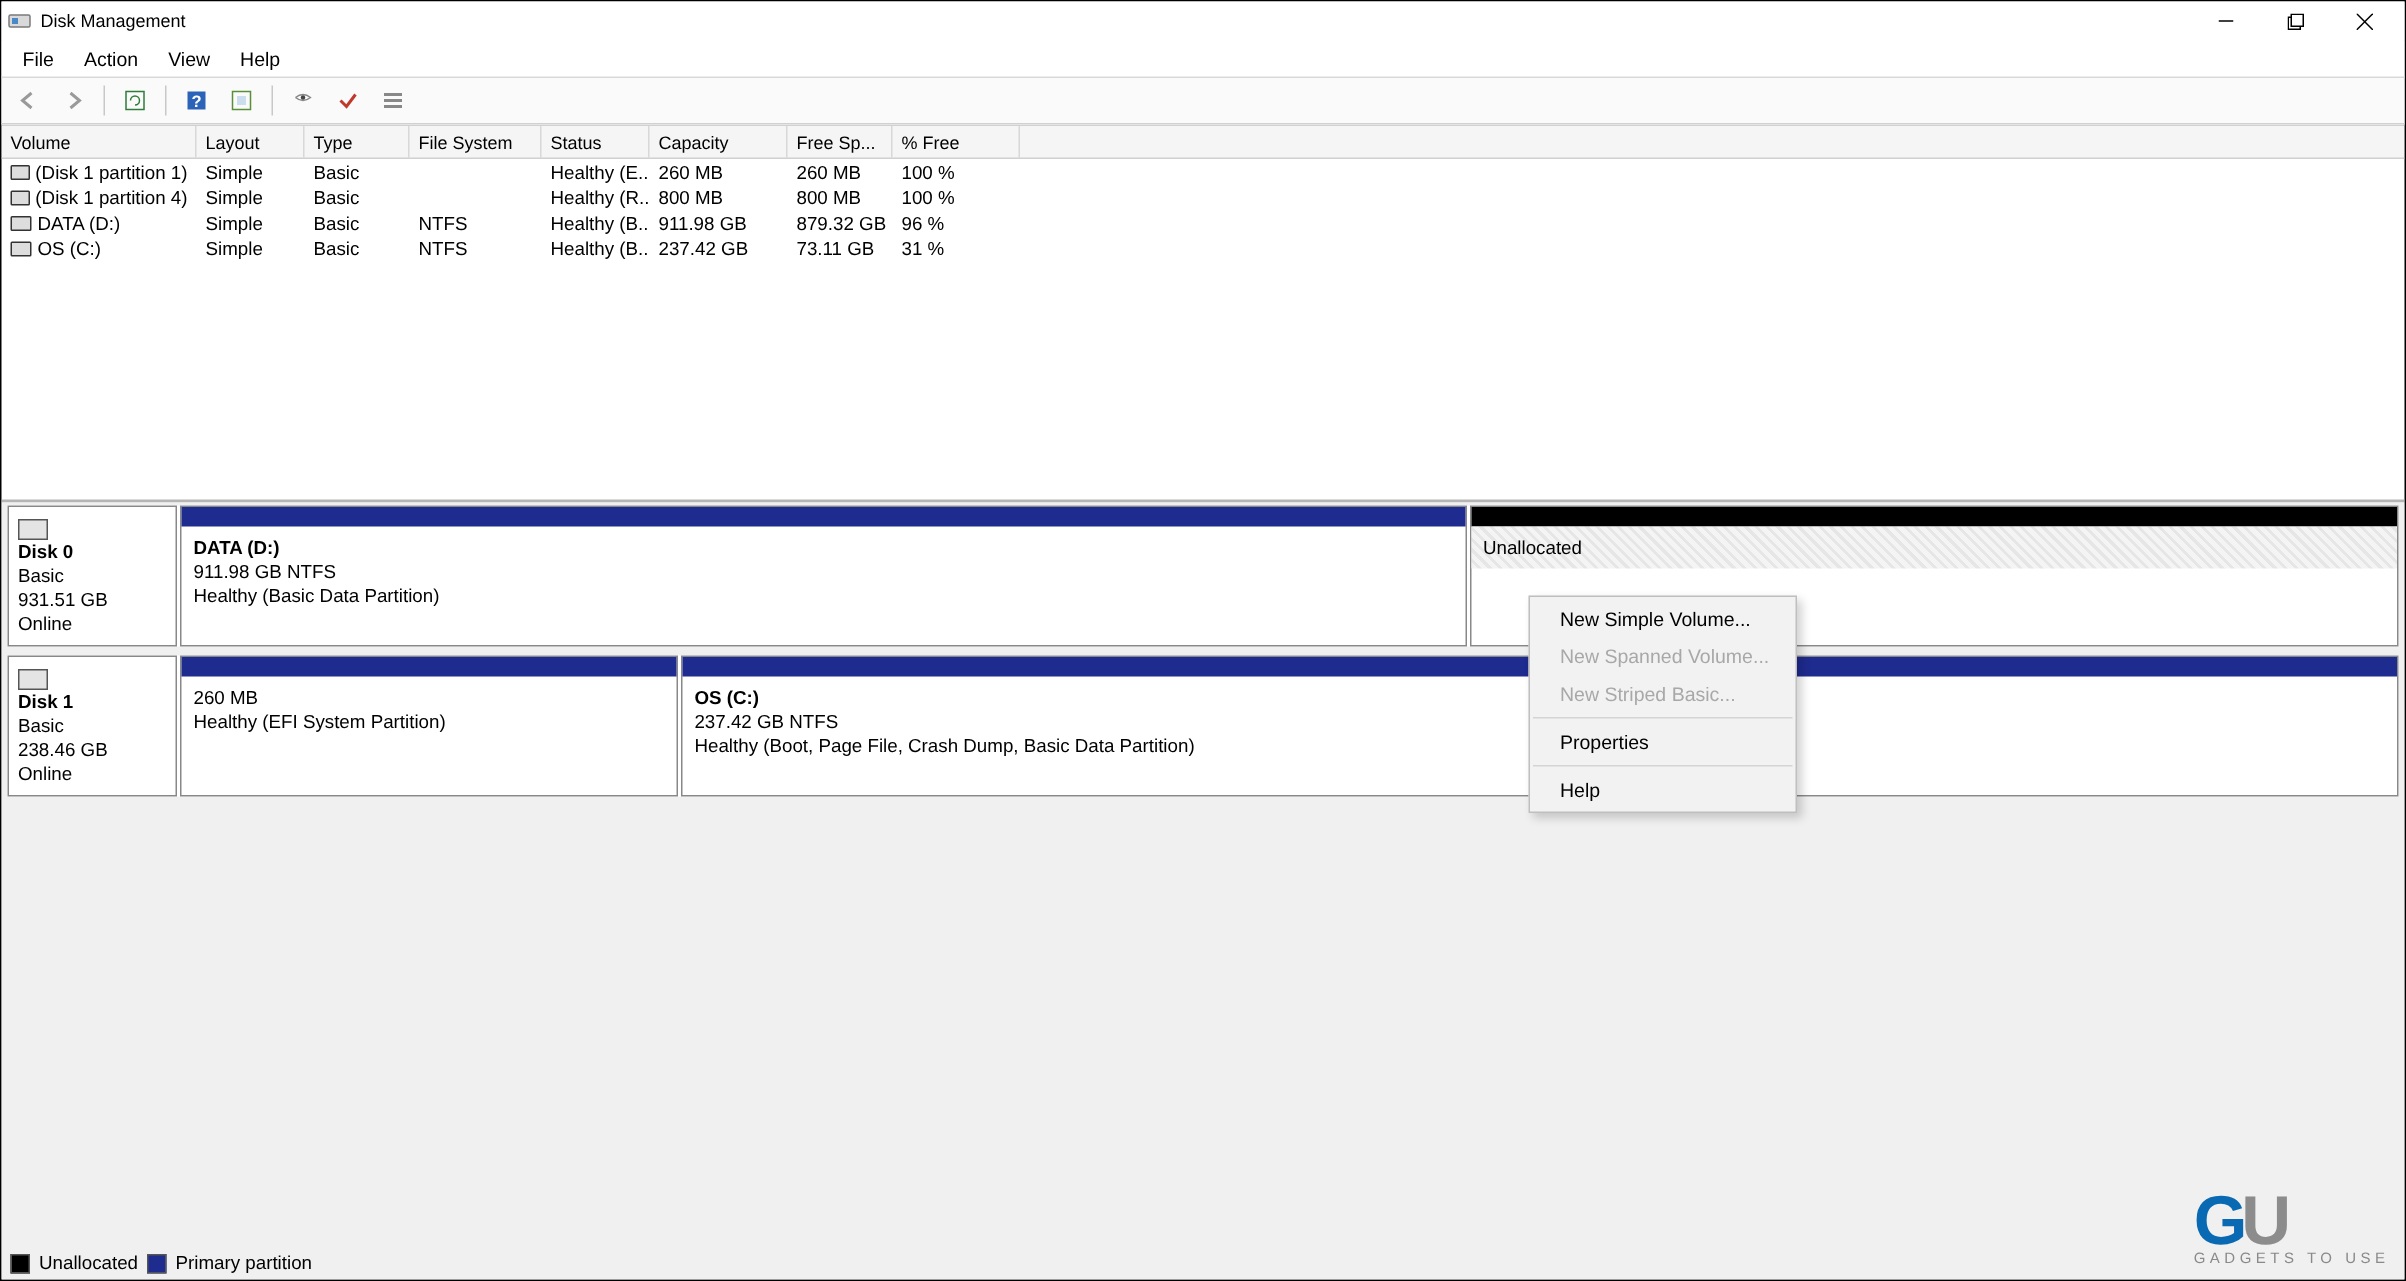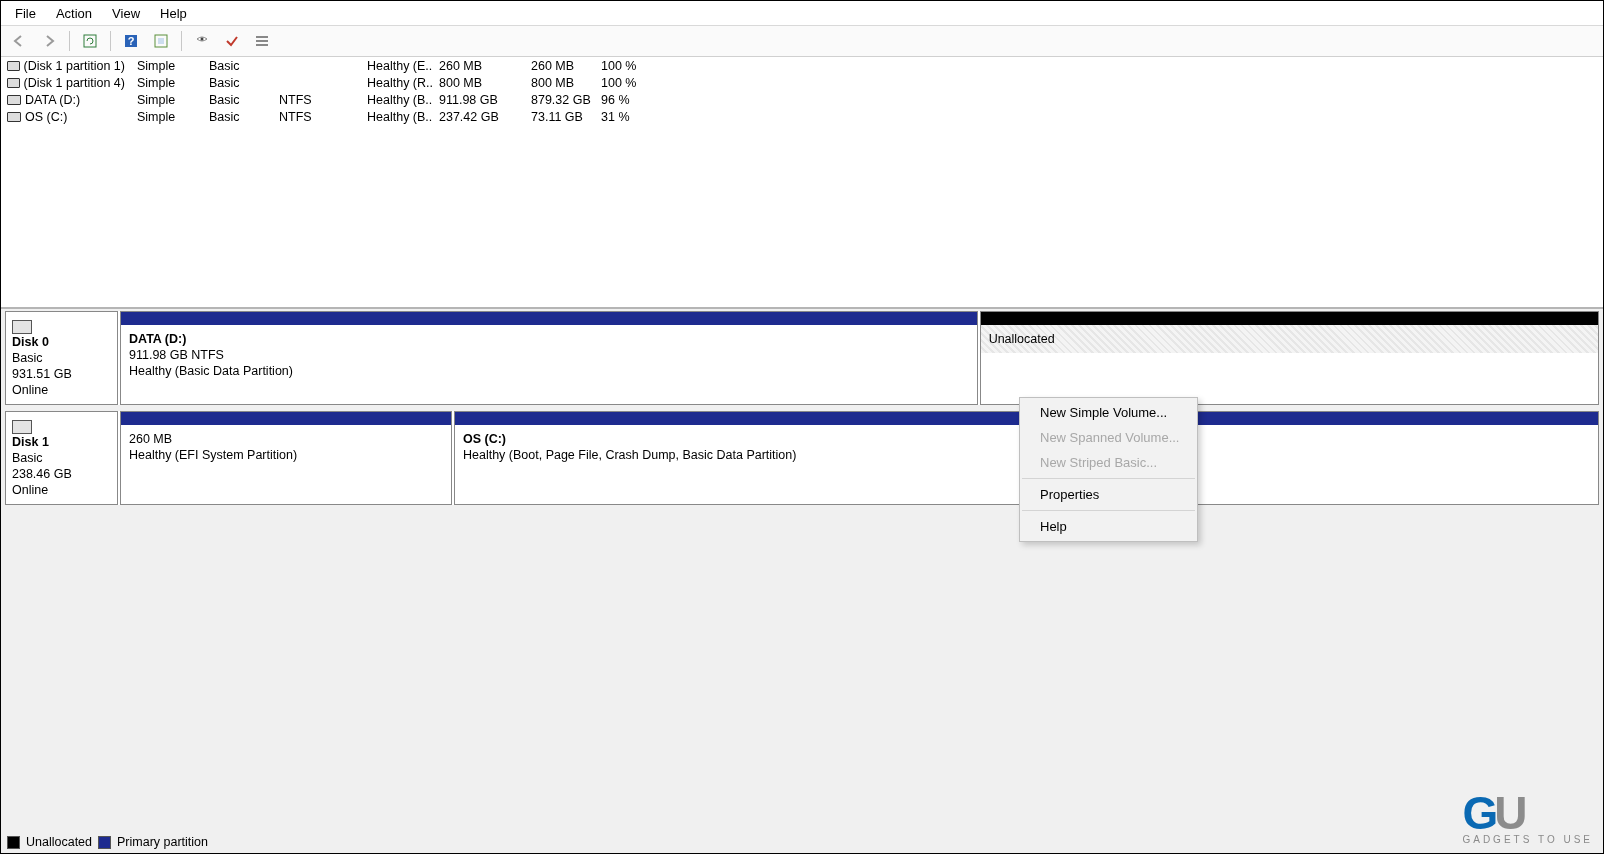--- a/index.html
+++ b/index.html
@@ -47,20 +47,47 @@
 .watermark{position:absolute;right:10px;bottom:8px;font-family:Arial,sans-serif;pointer-events:none}
 .watermark .glyph{font-size:46px;font-weight:900;letter-spacing:-4px}
 .watermark .glyph .b{color:#0a69b3}
 .watermark .glyph .g{color:#8c8c8c}
 .watermark .sub{font-size:10px;letter-spacing:3px;color:#8a8a8a;margin-top:-6px}
 </style>
 </head>
 <body>
 
 <div class="window">
+  <div class="titlebar">
+    <span class="app-icon">
+      <svg width="16" height="16">
+          <rect x="1" y="4" width="14" height="8" rx="1" fill="#d9d9d9" stroke="#7a7a7a"></rect>
+          <rect x="3" y="6" width="4" height="4" fill="#4a88c7"></rect>
+        </svg>
+    </span>
+    <span class="title">Disk Management</span>
+    <span class="spacer"></span>
+    <div class="win-btn">
+        <svg width="10" height="10">
+          <line x1="0" y1="5" x2="10" y2="5" stroke="#000" stroke-width="1"></line>
+        </svg>
+      </div>
+    <div class="win-btn">
+        <svg width="11" height="11">
+          <rect x="0.5" y="2.5" width="8" height="8" fill="none" stroke="#000"></rect>
+          <rect x="2.5" y="0.5" width="8" height="8" fill="#fff" stroke="#000"></rect>
+        </svg>
+      </div>
+    <div class="win-btn">
+        <svg width="11" height="11">
+          <line x1="0" y1="0" x2="11" y2="11" stroke="#000"></line>
+          <line x1="11" y1="0" x2="0" y2="11" stroke="#000"></line>
+        </svg>
+      </div>
+  </div>
 
   <div class="menubar">
     <div class="m">File</div>
     <div class="m">Action</div>
     <div class="m">View</div>
     <div class="m">Help</div>
   </div>
 
   <div class="toolbar">
     <div class="tbtn">
@@ -109,20 +136,30 @@
         <svg width="16" height="16">
           <rect x="2" y="3" width="12" height="2" fill="#888"></rect>
           <rect x="2" y="7" width="12" height="2" fill="#888"></rect>
           <rect x="2" y="11" width="12" height="2" fill="#888"></rect>
         </svg>
       </div>
   </div>
 
   <div class="content">
     <div class="list-pane">
+      <div class="list-head" id="lh">
+          <div class="lh-cell" style="width: 130px;">Volume</div>
+          <div class="lh-cell" style="width: 72px;">Layout</div>
+          <div class="lh-cell" style="width: 70px;">Type</div>
+          <div class="lh-cell" style="width: 88px;">File System</div>
+          <div class="lh-cell" style="width: 72px;">Status</div>
+          <div class="lh-cell" style="width: 92px;">Capacity</div>
+          <div class="lh-cell" style="width: 70px;">Free Sp...</div>
+          <div class="lh-cell" style="width: 85px;">% Free</div>
+        </div>
       <div class="list-body" id="lb">
           <div class="list-row">
             <div class="lr-cell" style="width: 130px;"><span class="disk-icon"></span>(Disk 1 partition 1)</div>
             <div class="lr-cell" style="width: 72px;">Simple</div>
             <div class="lr-cell" style="width: 70px;">Basic</div>
             <div class="lr-cell" style="width: 88px;"></div>
             <div class="lr-cell" style="width: 72px;">Healthy (E...</div>
             <div class="lr-cell" style="width: 92px;">260 MB</div>
             <div class="lr-cell" style="width: 70px;">260 MB</div>
             <div class="lr-cell" style="width: 85px;">100 %</div>
@@ -187,20 +224,21 @@
               <div class="bar primary"></div>
               <div class="ptext">
                 <div>260 MB</div>
                 <div>Healthy (EFI System Partition)</div>
               </div>
             </div>
             <div class="part" style="flex: 970 1 0px;">
               <div class="bar primary"></div>
               <div class="ptext">
                 <div class="ptitle">OS  (C:)</div>
+                <div>237.42 GB NTFS</div>
                 <div>Healthy (Boot, Page File, Crash Dump, Basic Data Partition)</div>
               </div>
             </div>
           </div>
         </div>
       </div>
   </div>
 
   <div class="legend">
     <span class="sw black"></span>

